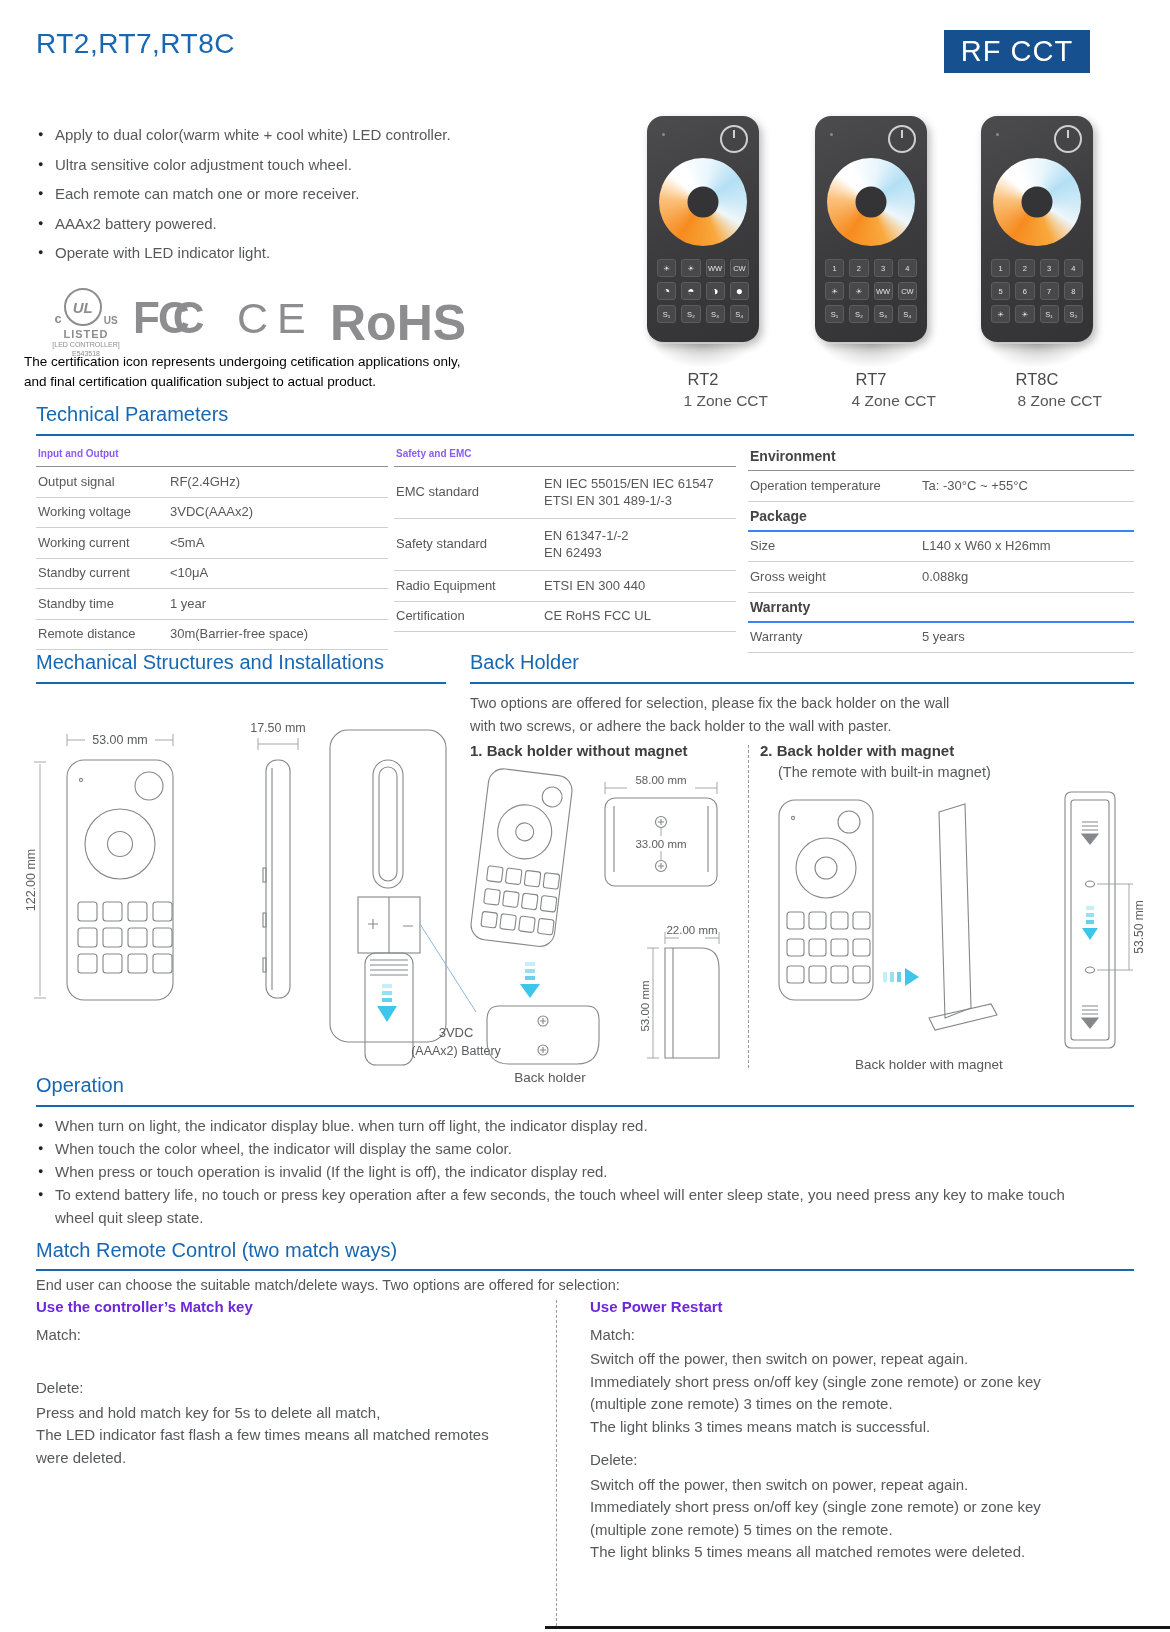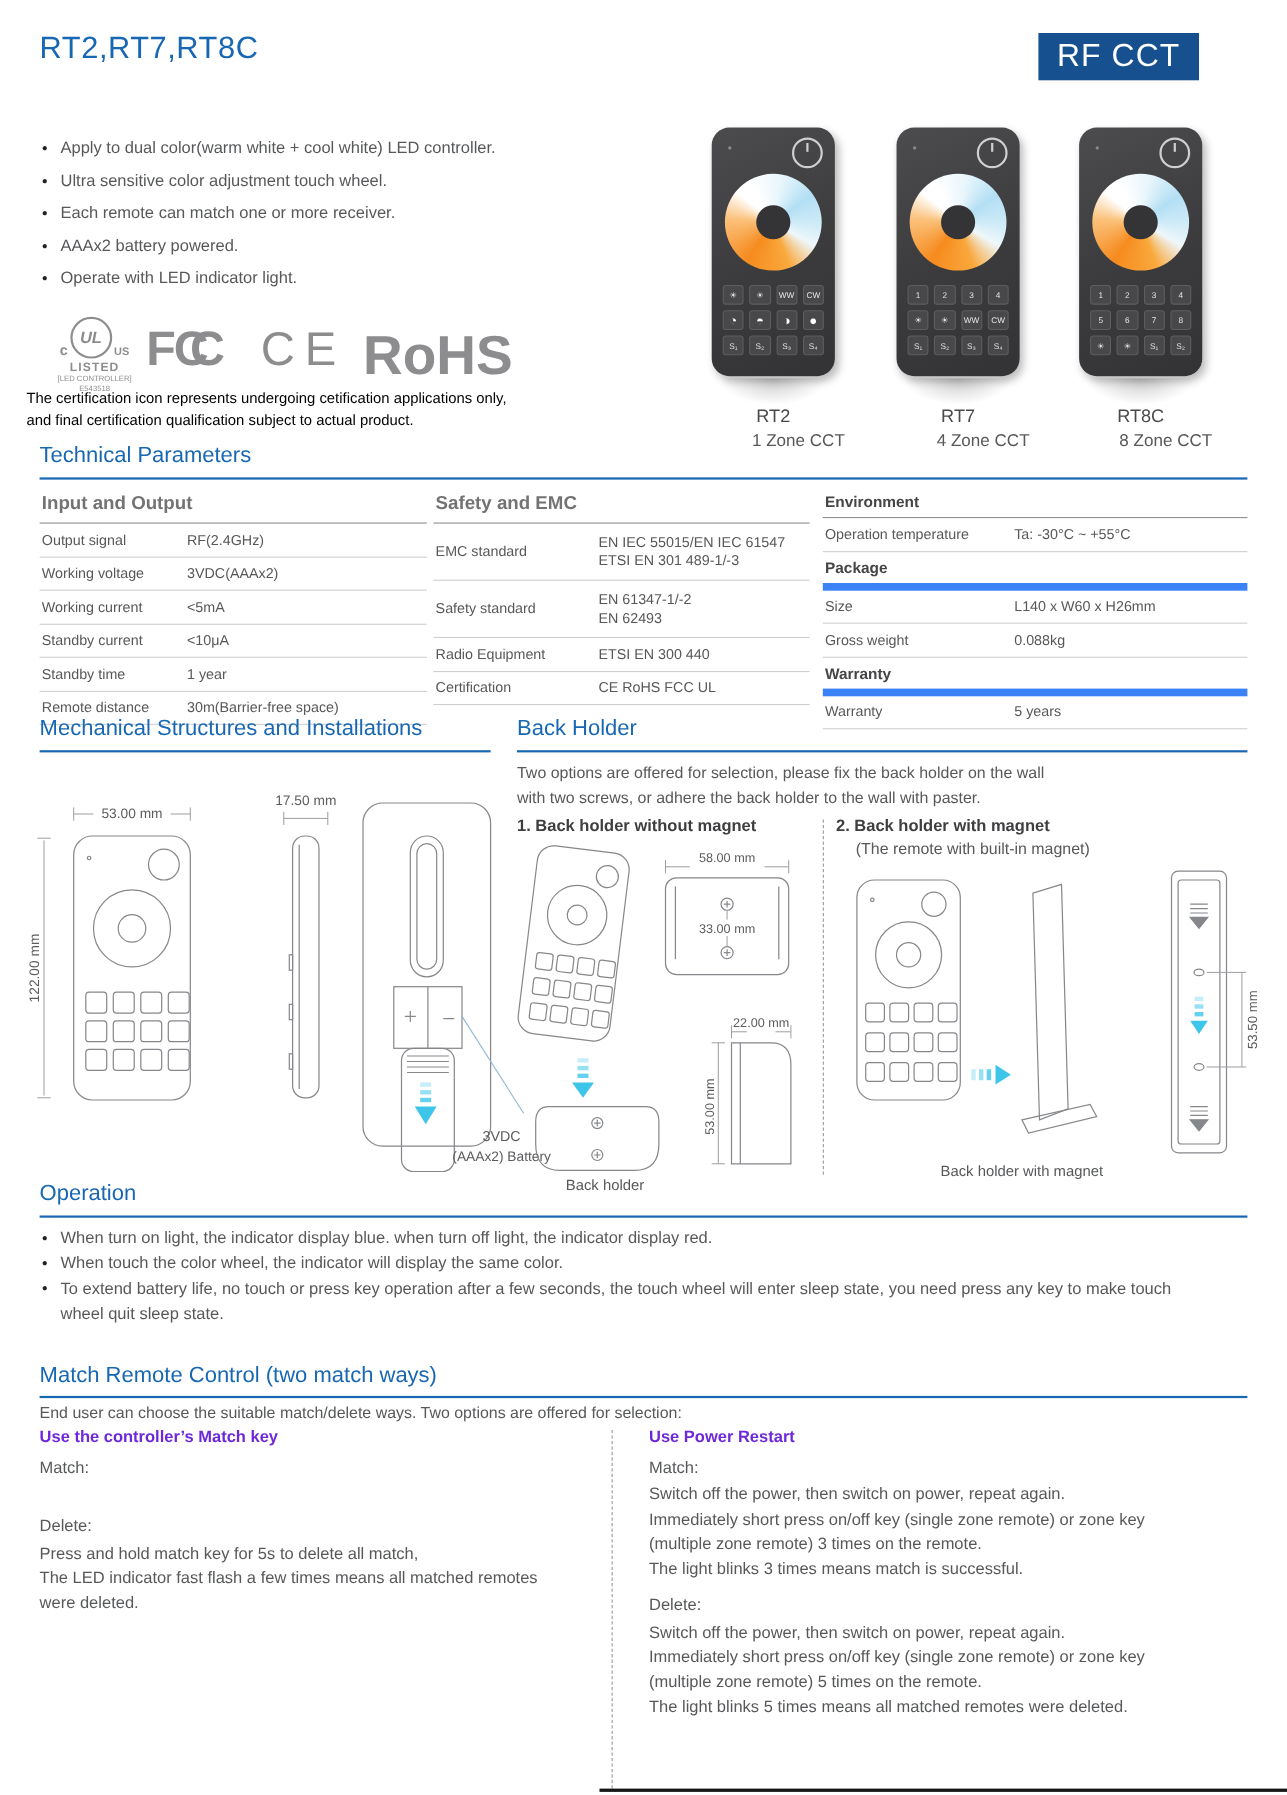--- a/index.html
+++ b/index.html
@@ -58,24 +58,24 @@
   .r-zone{font-size:15.5px;color:#57585a;margin-top:3px;text-align:right;}
 
   
   .sec-h{font-size:20px;color:#1767b2;}
   .rule{height:2px;background:#1767b2;}
 
   
   .tech-cols{left:36px;top:442px;width:1098px;display:flex;}
   .t-col{font-size:13px;}
   .c1{width:352px;margin-right:6px;} .c2{width:342px;margin-right:12px;} .c3{width:386px;}
-  .t-head{font-size:17px;font-weight:600;color:#737373;padding:6px 0 7px 2px;border-bottom:1px solid #8f8f91;}
+  .t-head{font-size:10px;font-weight:600;color:#8b5cf6;padding:6px 0 7px 2px;border-bottom:1px solid #8f8f91;}
   .t-row{display:flex;align-items:center;border-bottom:1px solid #cfcfcf;padding:6.5px 0 6.5px 2px;line-height:16.5px;}
   .c1 .t-label{width:132px;flex:none;} .c2 .t-label{width:148px;flex:none;} .c3 .t-label{width:172px;flex:none;}
-  .t-sub{font-size:14px;font-weight:600;color:#454547;padding:6px 0 6px 2px;border-bottom:7px solid #3b82f6;}
+  .t-sub{font-size:14px;font-weight:600;color:#454547;padding:6px 0 6px 2px;border-bottom:2px solid #3b82f6;}
 
   
   svg{overflow:visible;}
   svg text{font-family:"Liberation Sans","DejaVu Sans",sans-serif;fill:#5b5c5e;}
   .caption{font-size:13.5px;color:#57585a;}
   .dash-v{border-left:1px dashed #9a9a9c;width:0;}
   .opt-title{font-size:15px;font-weight:700;color:#3e3e40;}
   .opt-sub{font-size:14.5px;color:#57585a;}
 
   
@@ -464,20 +464,21 @@
 
   <div class="abs dash-v" style="left:748px;top:745px;height:323px"></div>
   <div class="abs caption" style="left:470px;top:1070px;width:160px;text-align:center">Back holder</div>
   <div class="abs caption" style="left:855px;top:1057px">Back holder with magnet</div>
 
   <div class="abs sec-h" style="left:36px;top:1074px">Operation</div>
   <div class="abs rule" style="left:36px;top:1105px;width:1098px"></div>
   <div class="abs bullets">
     <div class="bul">When turn on light, the indicator display blue. when turn off light, the indicator display red.</div>
     <div class="bul">When touch the color wheel, the indicator will display the same color.</div>
+    <div class="bul">When press or touch operation is invalid (If the light is off), the indicator display red.</div>
     <div class="bul">To extend battery life, no touch or press key operation after a few seconds, the touch wheel will enter sleep state, you need press any key to make touch wheel quit sleep state.</div>
   </div>
 
   <div class="abs sec-h" style="left:36px;top:1239px">Match Remote Control (two match ways)</div>
   <div class="abs rule" style="left:36px;top:1269px;width:1098px"></div>
   <div class="abs m-intro" style="left:36px;top:1277px">End user can choose the suitable match/delete ways. Two options are offered for selection:</div>
 
   <div class="abs m-col" style="left:36px;top:1296px;width:505px">
     <div class="m-title">Use the controller’s Match key</div>
     <div class="m-label">Match:</div>

